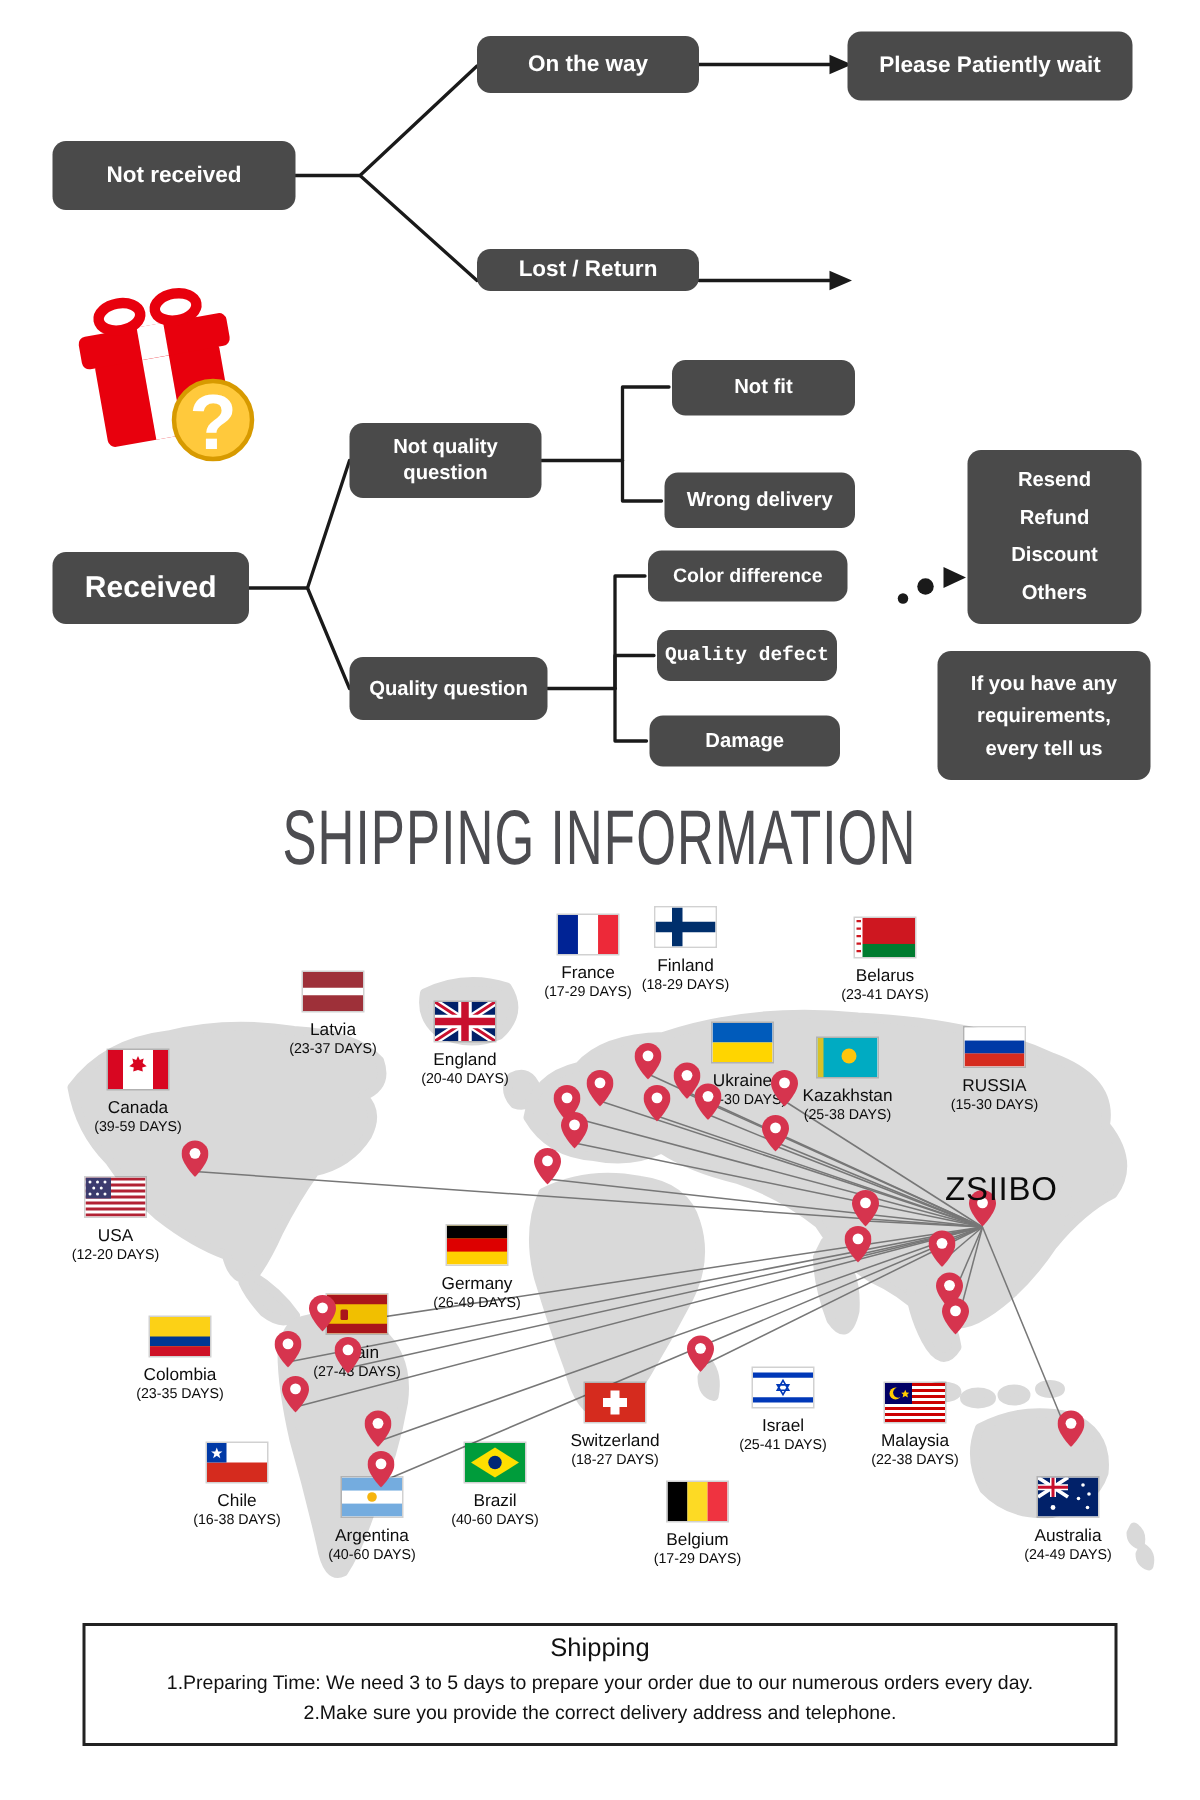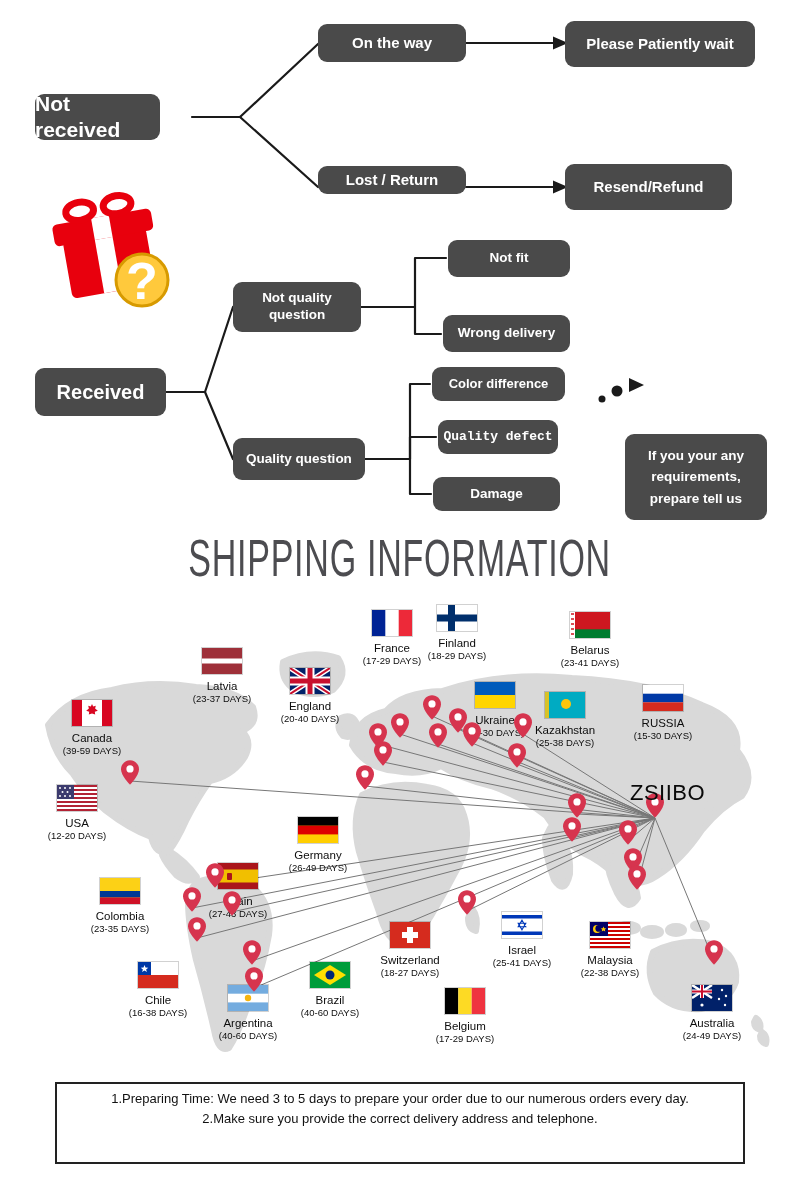--- a/index.html
+++ b/index.html
@@ -68,28 +68,25 @@
       <polygon points="629,378 629,392 644,385"></polygon>
     </g>
   </svg>
 
   <div class="fbox" style="left:318px;top:24px;width:148px;height:38px;font-size:15px;">
     <span>On the way</span>
   </div>
   <div class="fbox" style="left:565px;top:21px;width:190px;height:46px;font-size:15px;">
     <span>Please Patiently wait</span>
   </div>
-  <div class="fbox" style="left:35px;top:94px;width:125px;height:46px;font-size:21px;">
+  <div class="fbox" style="left:35px;top:94px;width:162px;height:46px;font-size:15px;">
     <span>Not received</span>
   </div>
   <div class="fbox" style="left:318px;top:166px;width:148px;height:28px;font-size:15px;">
     <span>Lost / Return</span>
-  </div>
-  <div class="fbox" style="left:565px;top:164px;width:167px;height:46px;font-size:15px;">
-    <span>Resend/Refund</span>
   </div>
   <div class="fbox" style="left:35px;top:368px;width:131px;height:48px;font-size:20px;">
     <span>Received</span>
   </div>
   <div class="fbox" style="left:233px;top:282px;width:128px;height:50px;font-size:13.5px;">
     <span>Not quality</span>
     <span>question</span>
   </div>
   <div class="fbox" style="left:448px;top:240px;width:122px;height:37px;font-size:13.5px;">
     <span>Not fit</span>
@@ -102,24 +99,30 @@
   </div>
   <div class="fbox" style="left:432px;top:367px;width:133px;height:34px;font-size:13px;">
     <span>Color difference</span>
   </div>
   <div class="fbox" style="left:438px;top:420px;width:120px;height:34px;font-size:13px;font-family:Liberation Mono, monospace;">
     <span>Quality defect</span>
   </div>
   <div class="fbox" style="left:433px;top:477px;width:127px;height:34px;font-size:13.5px;">
     <span>Damage</span>
   </div>
+  <div class="fbox" style="left:645px;top:300px;width:116px;height:116px;font-size:13.5px;line-height:1.85;">
+    <span>Resend</span>
+    <span>Refund</span>
+    <span>Discount</span>
+    <span>Others</span>
+  </div>
   <div class="fbox" style="left:625px;top:434px;width:142px;height:86px;font-size:13.5px;line-height:1.6;">
-    <span>If you your any</span>
+    <span>If you have any</span>
     <span>requirements,</span>
-    <span>prepare tell us</span>
+    <span>every tell us</span>
   </div>
 
   <div class="gift">
     <svg viewBox="0 0 150 130" width="150" height="130">
       <g transform="rotate(-10 70 75)">
         <rect x="28" y="52" width="84" height="58" rx="5" fill="#e8000d"></rect>
         <rect x="60" y="52" width="18" height="58" fill="#fff"></rect>
         <rect x="20" y="34" width="100" height="22" rx="5" fill="#e8000d"></rect>
         <rect x="60" y="34" width="18" height="22" fill="#fff"></rect>
         <ellipse cx="50" cy="25" rx="14" ry="9" fill="none" stroke="#e8000d" stroke-width="7"></ellipse>
@@ -479,17 +482,18 @@
           <svg viewBox="0 0 20 27">
             <path d="M10 0C4.5 0 0 4.4 0 9.8 0 17 10 27 10 27s10-10 10-17.2C20 4.4 15.5 0 10 0z" fill="#d6344e"></path>
             <circle cx="10" cy="9.5" r="4" fill="#fff"></circle>
           </svg>
         </div>
       </div>
     <div class="brand">ZSIIBO</div>
   </div>
 
   <div class="note">
+    <div class="note-title">Shipping</div>
     <div class="note-line">1.Preparing Time: We need 3 to 5 days to prepare your order due to our numerous orders every day.</div>
     <div class="note-line">2.Make sure you provide the correct delivery address and telephone.</div>
   </div>
 
 </div>
 
 </body></html>

